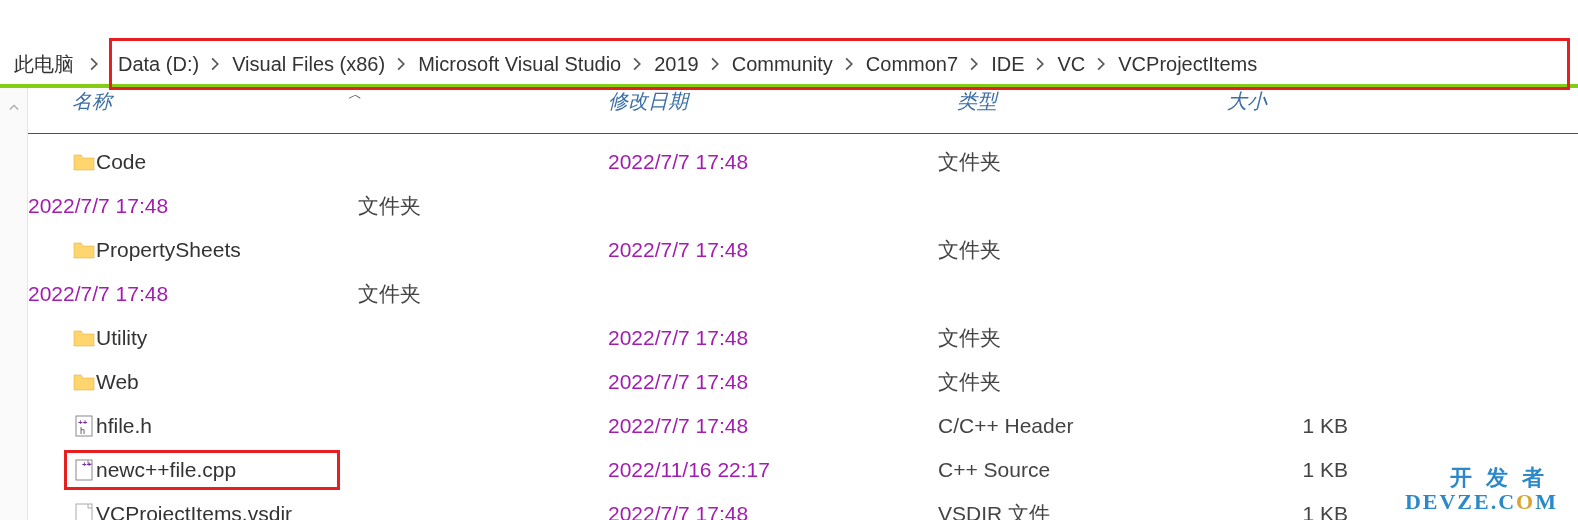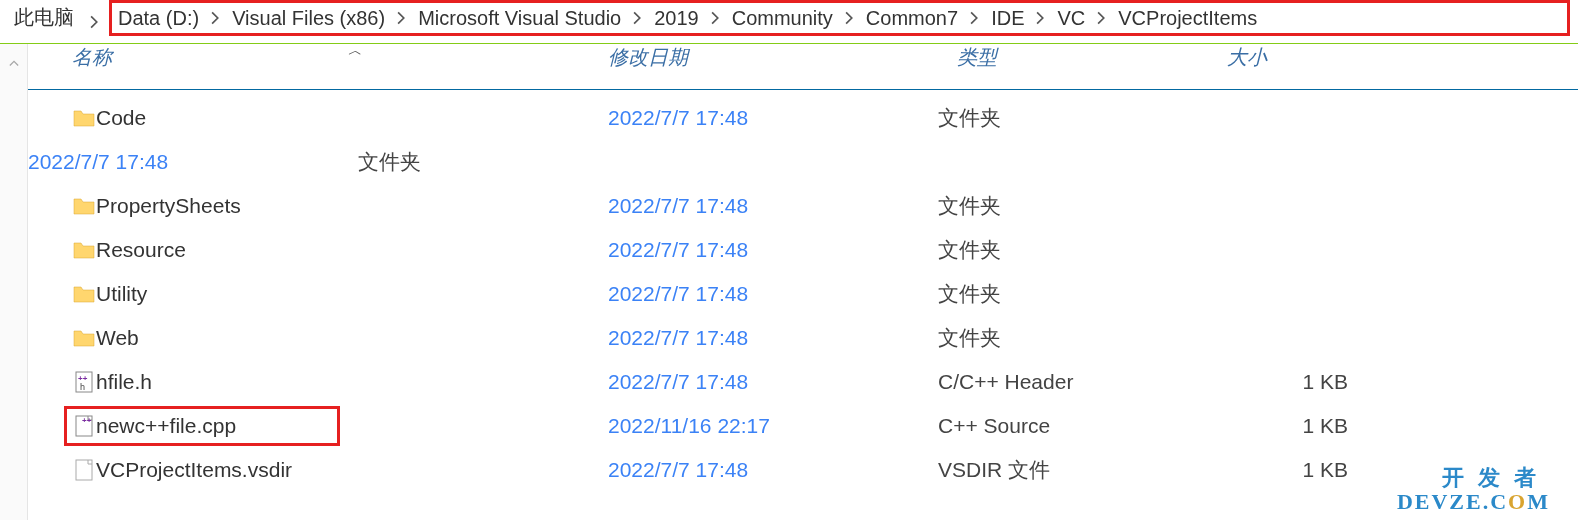--- a/index.html
+++ b/index.html
@@ -6,35 +6,37 @@
   body {
     font-family: "Microsoft YaHei", "Segoe UI", sans-serif;
     background: #ffffff;
     width: 1578px;
     height: 520px;
     overflow: hidden;
     position: relative;
   }
   .breadcrumb-bar {
     display: flex;
+    align-items: center;
     height: 44px;
     padding: 0 8px;
-    border-bottom: 1px solid #84cc16;
+    border-bottom: 4px solid #84cc16;
     font-size: 20px;
     color: #333;
+    margin-top: 44px;
   }
   .breadcrumb-root {
     padding: 4px 6px;
     white-space: nowrap;
   }
   .breadcrumb-box {
     border: 3px solid #e62020;
     display: flex;
     align-items: center;
-    height: 36px;
+    height: 52px;
     padding: 0 4px;
     flex: 1;
   }
   .breadcrumb-item {
     display: flex;
     align-items: center;
     white-space: nowrap;
   }
   .crumb-label { padding: 0 2px; }
   .crumb-sep {
@@ -90,34 +92,34 @@
     height: 44px;
     font-size: 21px;
     color: #333;
   }
   .cell-name {
     width: 580px;
     padding-left: 44px;
     display: flex;
     align-items: center;
   }
-  .cell-date { width: 330px; color: #3b82f6; }
+  .cell-date { width: 330px; color: #a21caf; }
   .cell-type { width: 270px; color: #444; }
   .cell-size { width: 200px; color: #444; text-align: right; padding-right: 60px;}
 
   .file-icon { width: 24px; height: 24px; display:inline-flex; align-items:center; justify-content:center; }
 
   .highlight-box {
     border: 3px solid #e62020;
     position: absolute;
   }
 
   .watermark {
     position: absolute;
-    right: 28px;
+    right: 20px;
     bottom: 6px;
     text-align: right;
     font-family: "SimSun", serif;
     color: #2b89c9;
     line-height: 1.1;
     pointer-events: none;
   }
   .watermark .wm-top { font-size: 22px; letter-spacing: 14px; font-weight: bold;}
   .watermark .wm-bot { font-size: 22px; letter-spacing: 2px; font-weight: bold;}
   .watermark .o-styled { color: #d9a430; }
@@ -248,28 +250,20 @@
                 <path d="M2 5h7l2 3h11v12H2z" fill="#ffd66e" stroke="#d9a430" stroke-width="0.5"></path>
               </svg>
             </span>
             <span>PropertySheets</span>
           </div>
           <div class="cell-date">2022/7/7 17:48</div>
           <div class="cell-type">文件夹</div>
           <div class="cell-size"></div>
         </div>
         <div class="row">
-          <div class="cell-name">
-            <span class="file-icon">
-              <svg viewBox="0 0 24 24">
-                <path d="M2 5h7l2 3h11v12H2z" fill="#ffd66e" stroke="#d9a430" stroke-width="0.5"></path>
-              </svg>
-            </span>
-            <span>Resource</span>
-          </div>
           <div class="cell-date">2022/7/7 17:48</div>
           <div class="cell-type">文件夹</div>
           <div class="cell-size"></div>
         </div>
         <div class="row">
           <div class="cell-name">
             <span class="file-icon">
               <svg viewBox="0 0 24 24">
                 <path d="M2 5h7l2 3h11v12H2z" fill="#ffd66e" stroke="#d9a430" stroke-width="0.5"></path>
               </svg>

